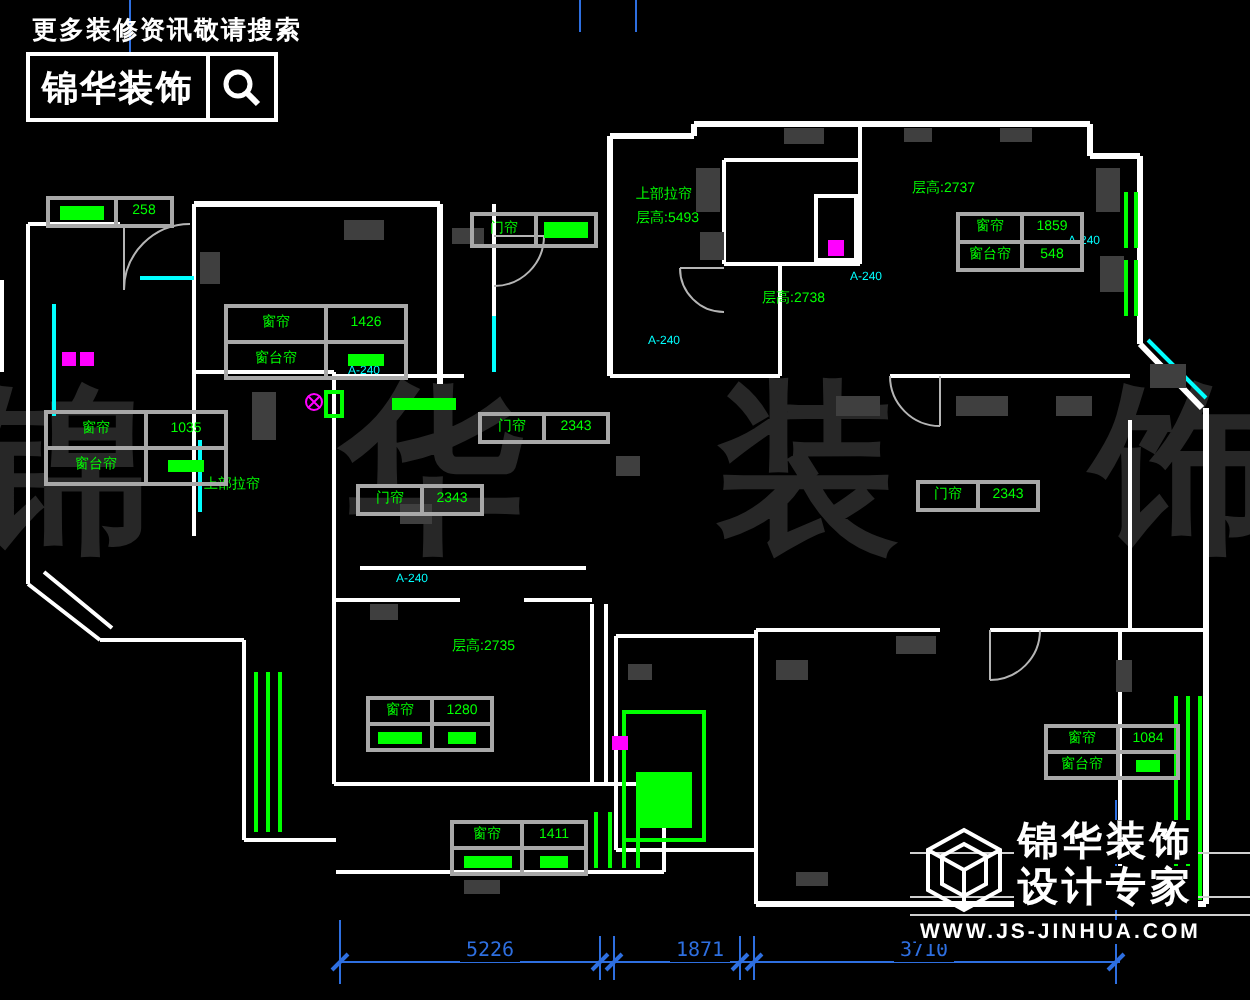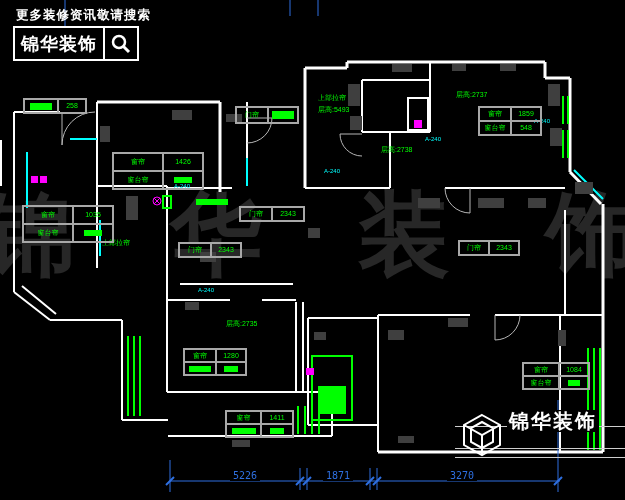--- a/index.html
+++ b/index.html
@@ -251,22 +251,22 @@
   <div class="tbl" style="left:23px;top:98px;width:62px;height:14px">
     <div class="trow">
       <div class="cell" style="width:32px">
           <span class="blk" style="width:22px;height:7px"></span>
         </div>
       <div class="cell" style="flex:1">258</div>
     </div>
   </div>
 
   <div class="dimtxt" style="left:230px;top:470px">5226</div>
-  <div class="dimtxt" style="left:323px;top:470px">1871</div>
-  <div class="dimtxt" style="left:447px;top:470px">3270</div>
+  <div class="dimtxt" style="left:335px;top:470px">1871</div>
+  <div class="dimtxt" style="left:447px;top:470px">3710</div>
 
   <div id="logoTop">
     <div class="tagline">更多装修资讯敬请搜索</div>
     <div class="lbox">
       <div class="brand">锦华装饰</div>
       <div class="mag">
         <svg width="22" height="22" viewBox="0 0 22 22">
           <circle cx="9" cy="9" r="6" stroke="#ffffff" stroke-width="2.5" fill="none"></circle>
           <line x1="13.5" y1="13.5" x2="19" y2="19" stroke="#ffffff" stroke-width="3"></line>
         </svg>
@@ -282,15 +282,17 @@
       <svg width="46" height="46" viewBox="0 0 46 46">
         <g stroke="#ffffff" stroke-width="2" fill="none">
           <polygon points="23,3 41,13 41,33 23,43 5,33 5,13"></polygon>
           <polyline points="5,13 23,23 41,13"></polyline>
           <line x1="23" y1="23" x2="23" y2="43"></line>
           <polygon points="23,10 34,16 34,30 23,36 12,30 12,16"></polygon>
         </g>
       </svg>
     </div>
     <div class="b1">锦华装饰</div>
+    <div class="b2">设计专家</div>
+    <div class="www">WWW.JS-JINHUA.COM</div>
   </div>
 
 </div>
 
 </body></html>

